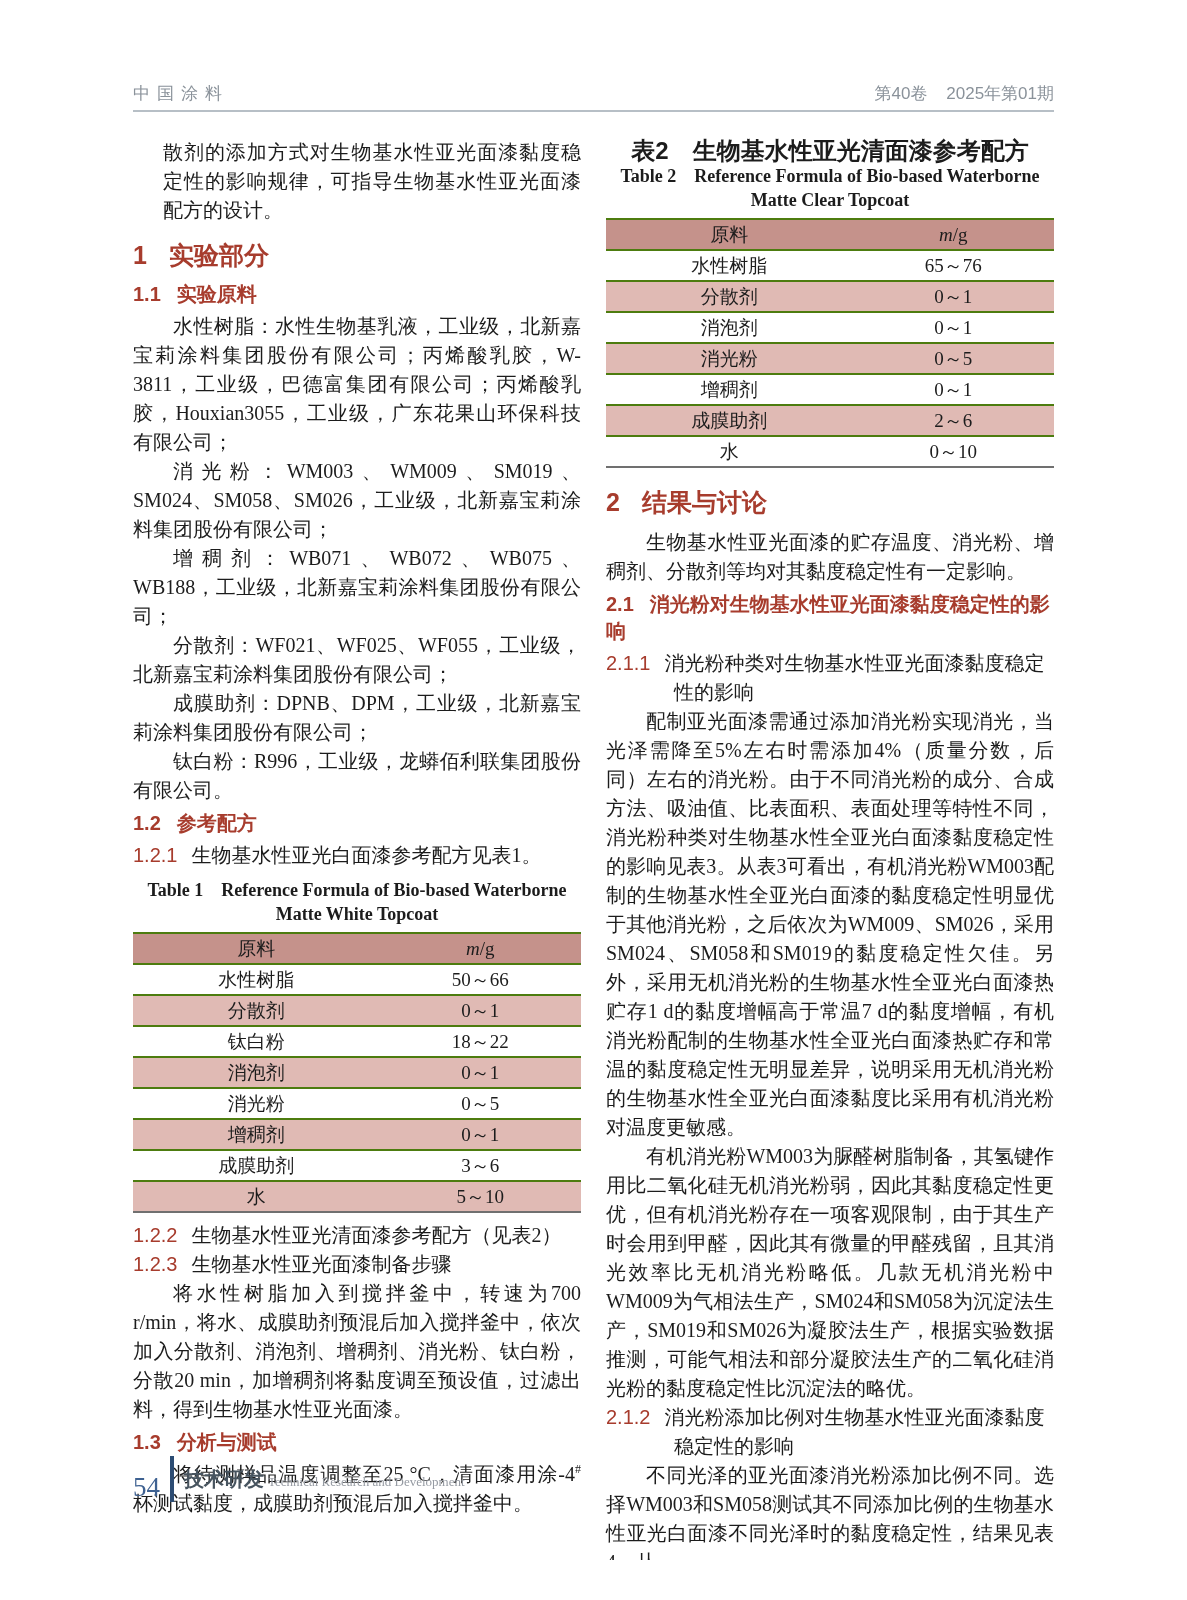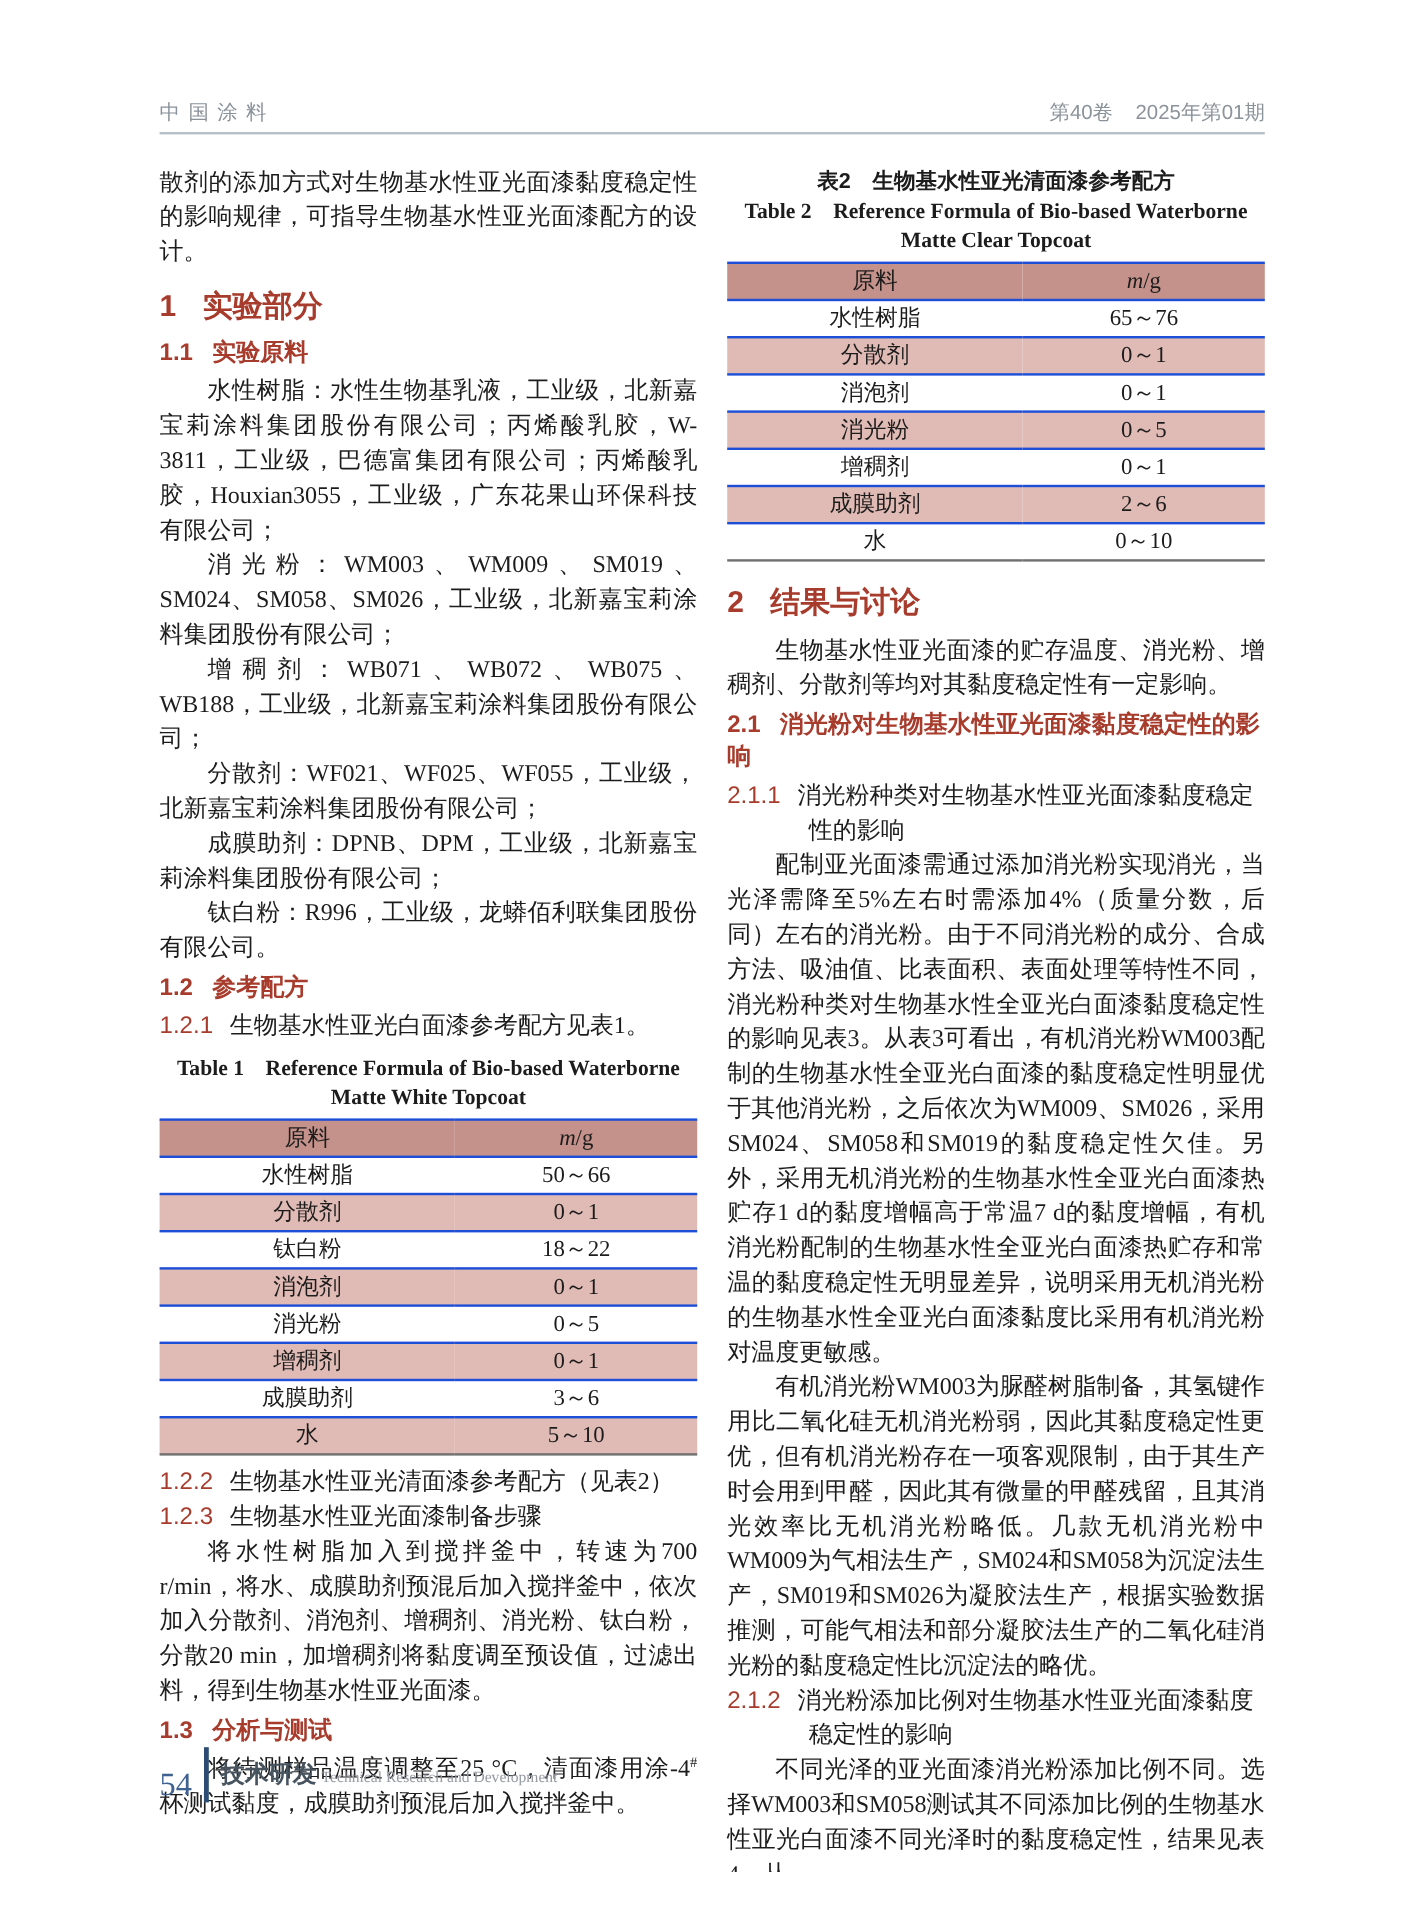--- a/index.html
+++ b/index.html
@@ -40,21 +40,21 @@
     position:absolute;top:110px;left:133px;right:133px;
     height:0;border-bottom:2px solid var(--divider-gray);
   }
   
   .columns{
     position:absolute;top:138px;left:133px;width:921px;
     display:flex;gap:25px;
   }
   .col{width:448px;font-size:20px;line-height:29px;text-align:justify;}
   .para{text-indent:2em;}
-  .para.noindent{text-indent:0;}
+  .para.noindent{text-indent:0;margin-left:30px;}
   
   .h1{
     font-family:"Liberation Sans","DejaVu Sans",sans-serif;
     color:var(--heading-red);font-weight:bold;font-size:25px;line-height:32px;
     margin:14px 0 10px 0;text-align:left;
   }
   .h1 .num{margin-right:22px;}
   .h2{
     font-family:"Liberation Sans","DejaVu Sans",sans-serif;
     color:var(--heading-red);font-weight:bold;font-size:20px;line-height:27px;
@@ -66,35 +66,35 @@
     padding-left:3.4em;text-indent:-3.4em;
   }
   .h3 .num{
     font-family:"Liberation Sans","DejaVu Sans",sans-serif;
     color:var(--heading-red);margin-right:14px;text-align:right;
   }
   
   .tbl-caption{margin-top:8px;text-align:center;line-height:26px;}
   .tbl-caption .cn{
     font-family:"Liberation Sans","DejaVu Sans",sans-serif;
-    font-weight:bold;font-size:18px;display:block;
+    font-weight:bold;font-size:24px;display:block;
   }
   .tbl-caption .en{
     font-family:"Liberation Serif","DejaVu Serif",serif;
     font-weight:bold;font-size:18px;display:block;line-height:24px;
   }
   table.formula{
     width:100%;border-collapse:collapse;margin:6px 0 8px 0;
     font-size:19px;
     border-bottom:2px solid var(--table-border);
   }
   table.formula th,table.formula td{
     text-align:center;vertical-align:middle;
     height:30px;padding:0 4px;font-weight:normal;
-    border-top:2px solid #1d4ed8;
+    border-top:2px solid #4d7c0f;
   }
   table.formula th:first-child,table.formula td:first-child{width:55%;}
   table.formula thead tr{background:var(--table-header-bg);}
   table.formula tbody tr:nth-child(even){background:var(--table-stripe-bg);}
   .mi{font-style:italic;}
   sup.hash{font-size:12px;vertical-align:super;line-height:0;}
   
   .page-footer{
     position:absolute;left:133px;bottom:58px;
     display:flex;align-items:center;

